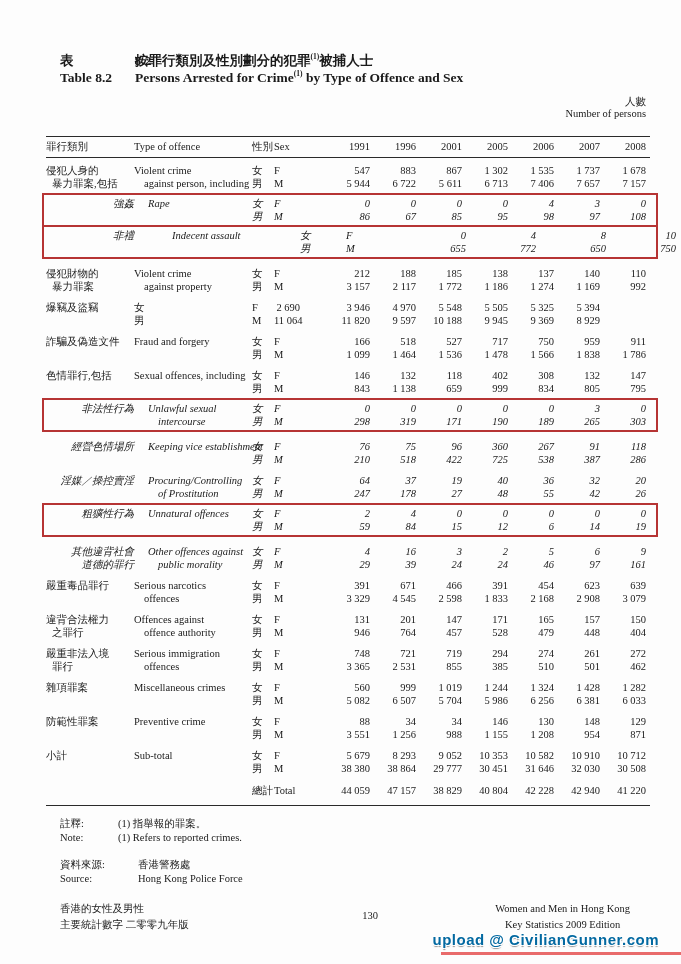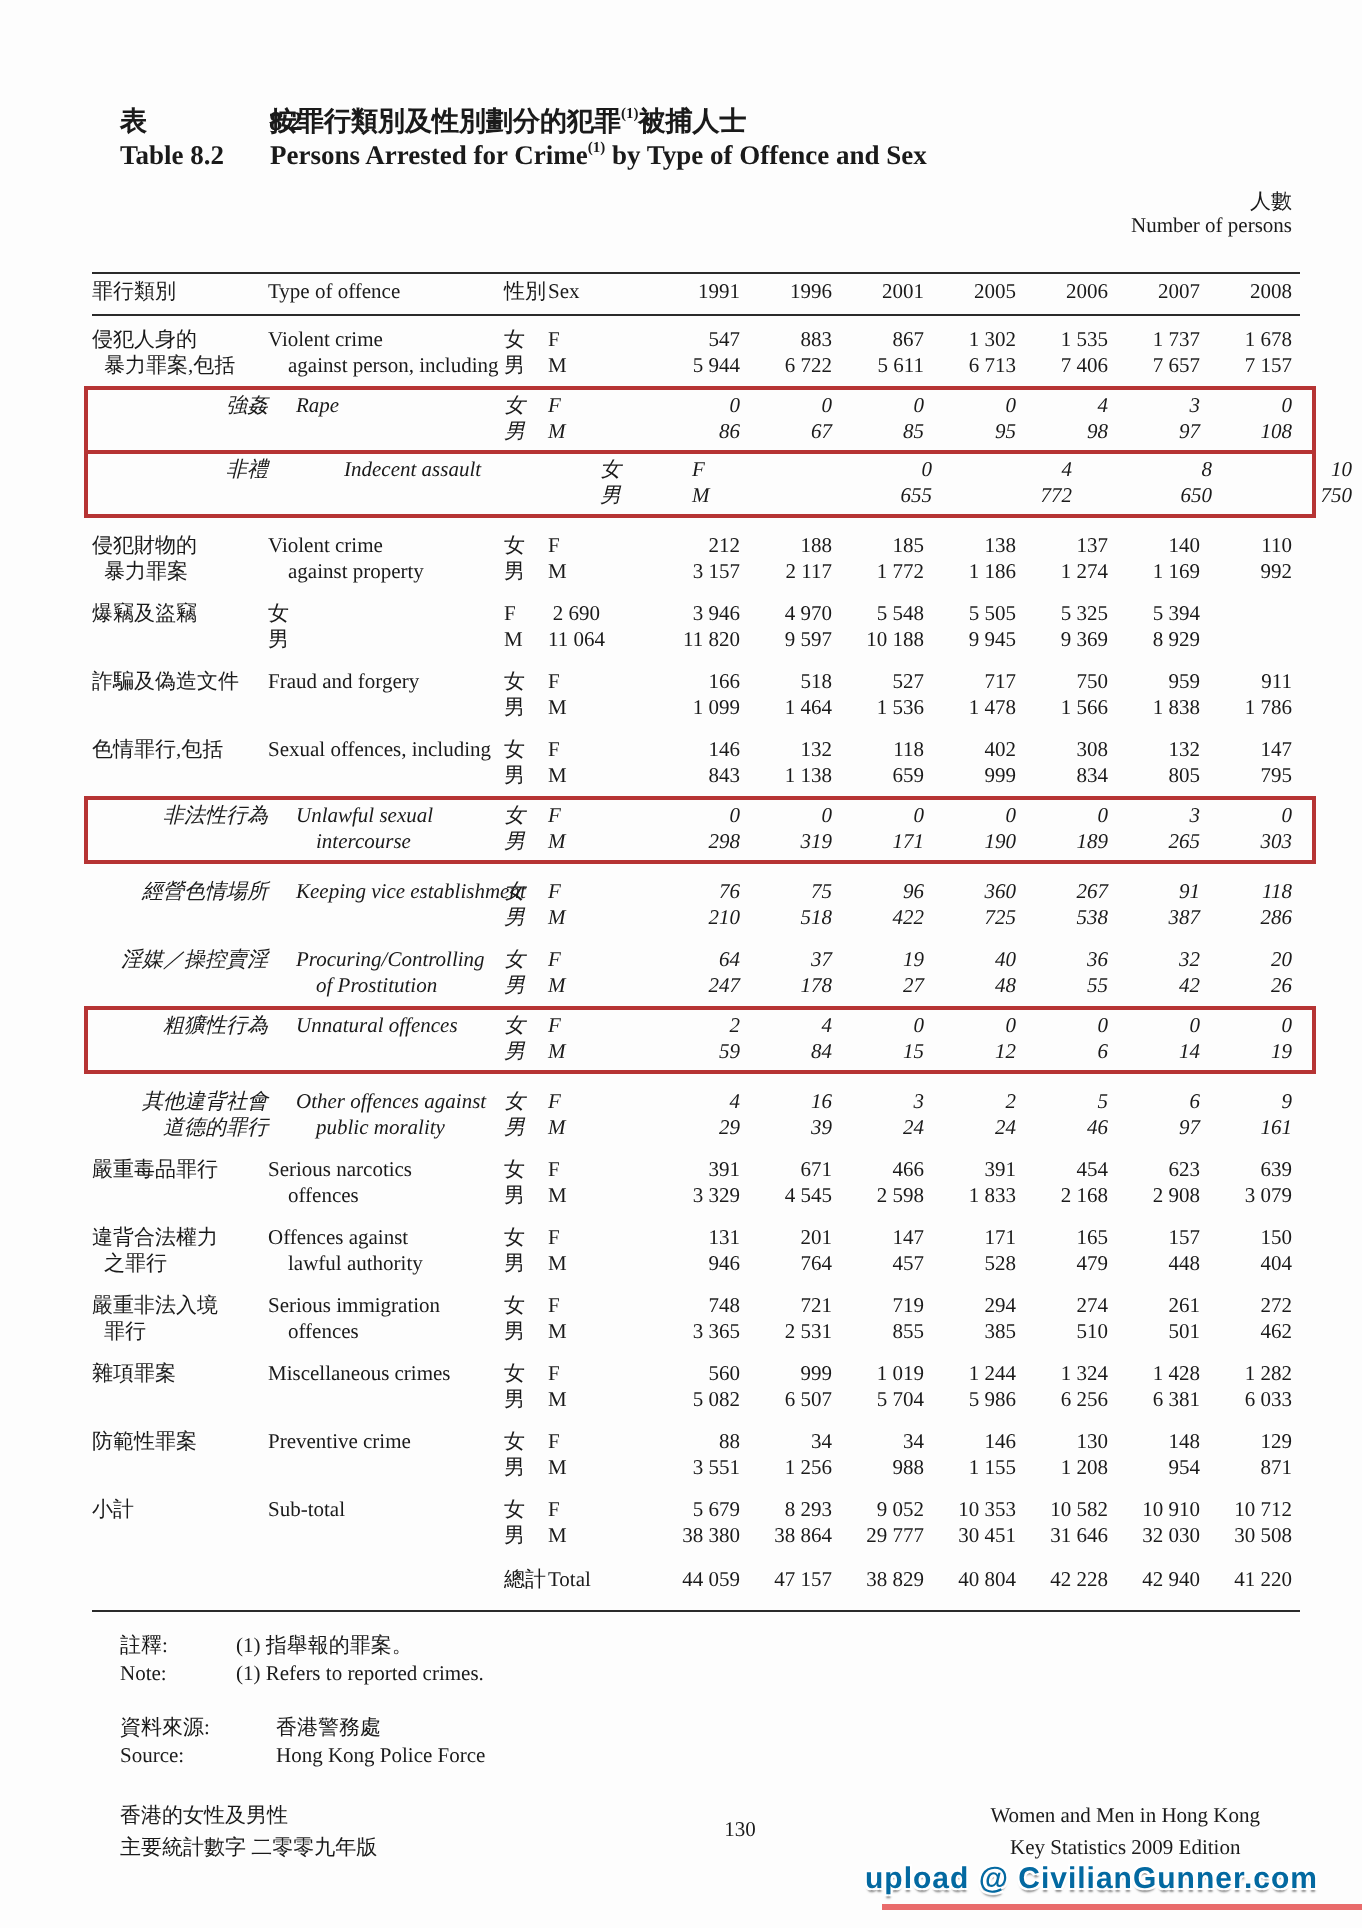--- a/index.html
+++ b/index.html
@@ -714,21 +714,21 @@
             <div class="l2">3 079</div>
           </div>
         </div>
         <div class="group grid">
     <div class="cell zh">
             <div class="l1">違背合法權力</div>
             <div class="l2">之罪行</div>
           </div>
     <div class="cell en">
             <div class="l1">Offences against</div>
-            <div class="l2">lawful authority</div>
+            <div class="l2">offence authority</div>
           </div>
     <div class="cell sex-zh">
             <div class="l1">女</div>
             <div class="l2">男</div>
           </div>
     <div class="cell sex-en">
             <div class="l1">F</div>
             <div class="l2">M</div>
           </div>
   <div class="cell val">

